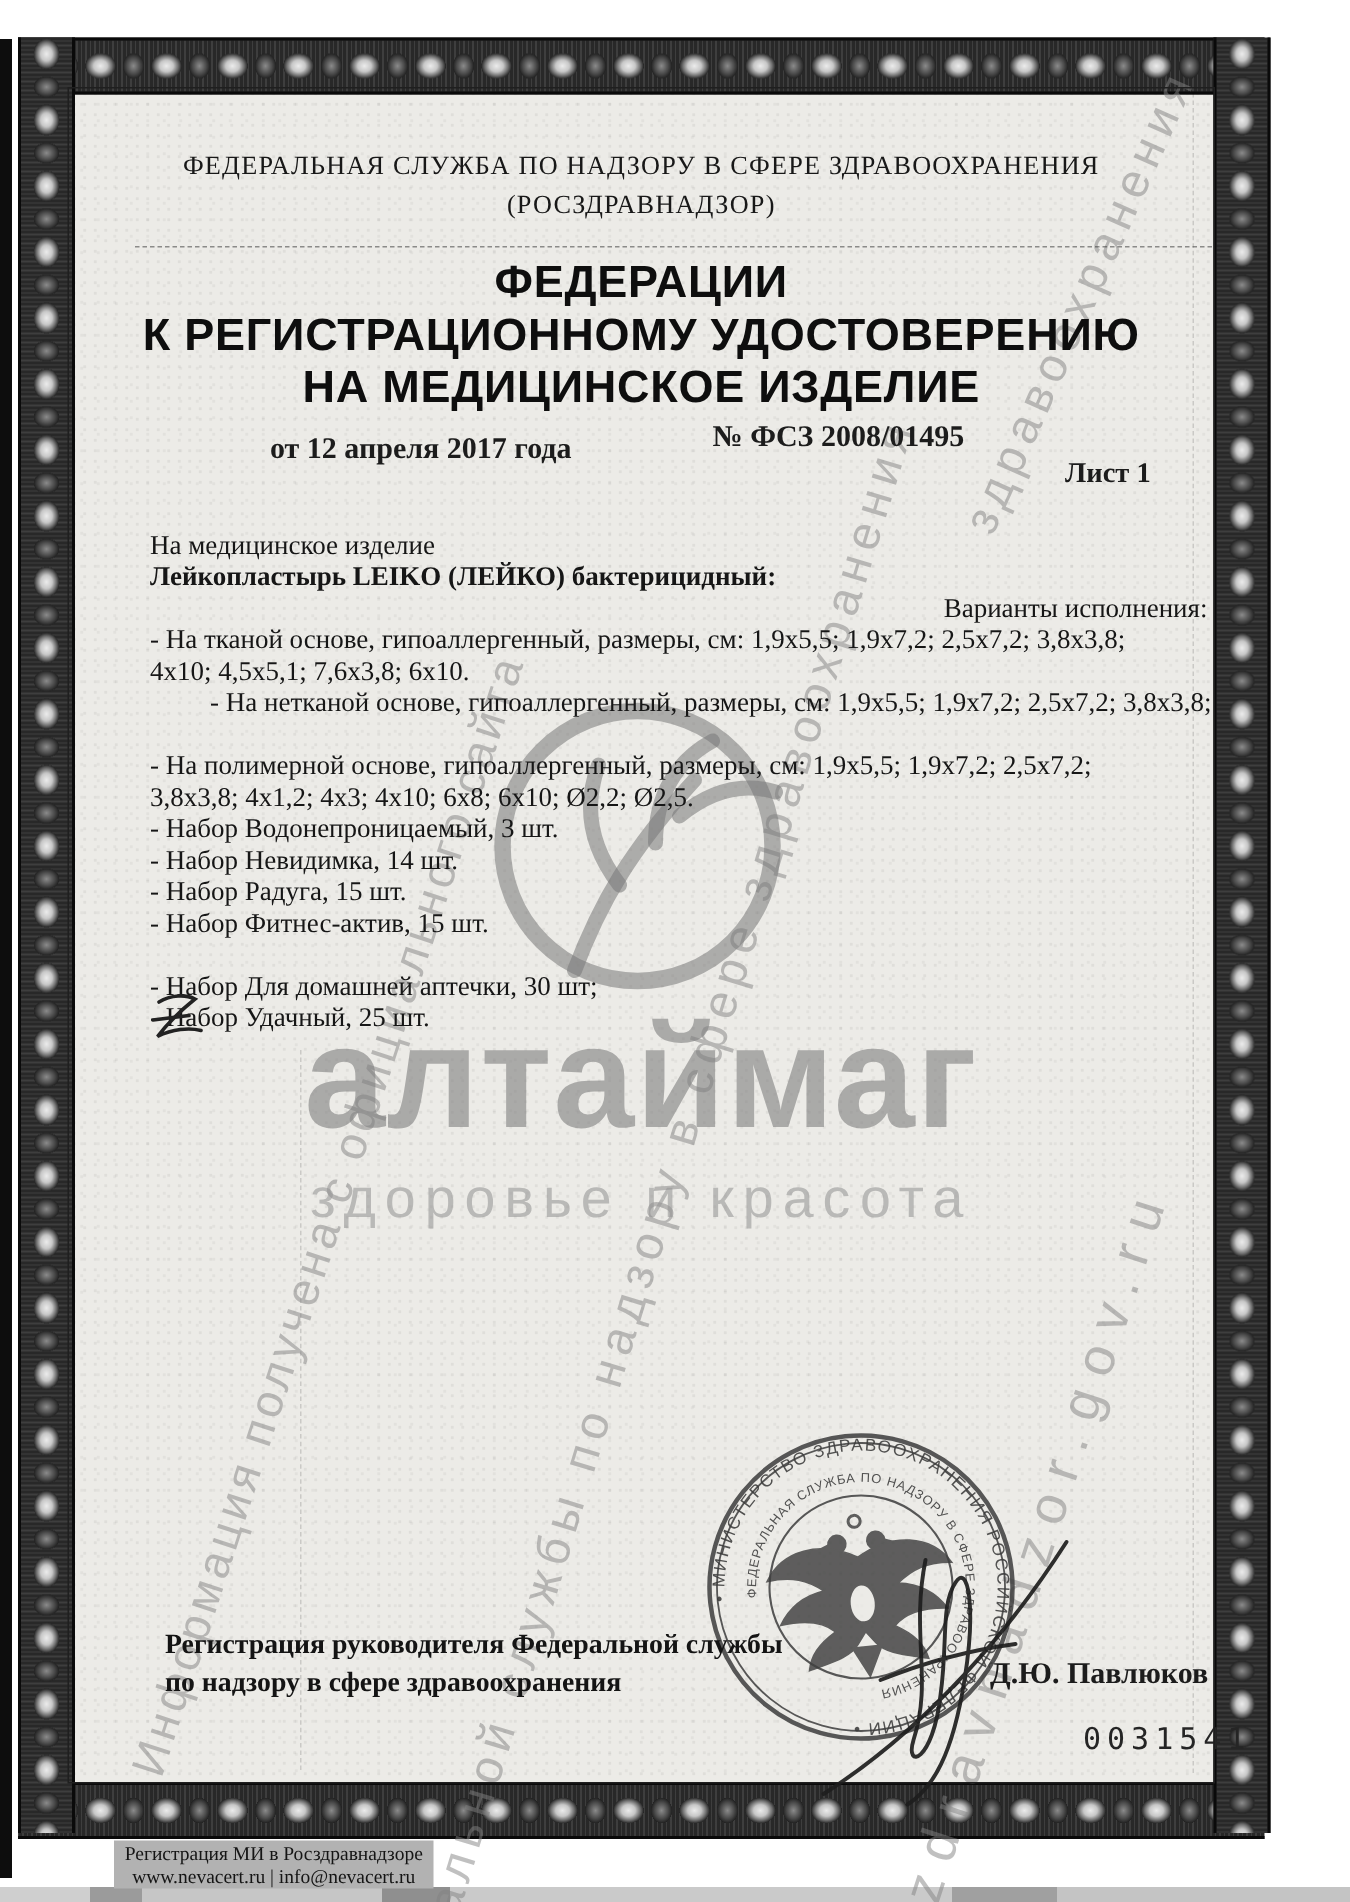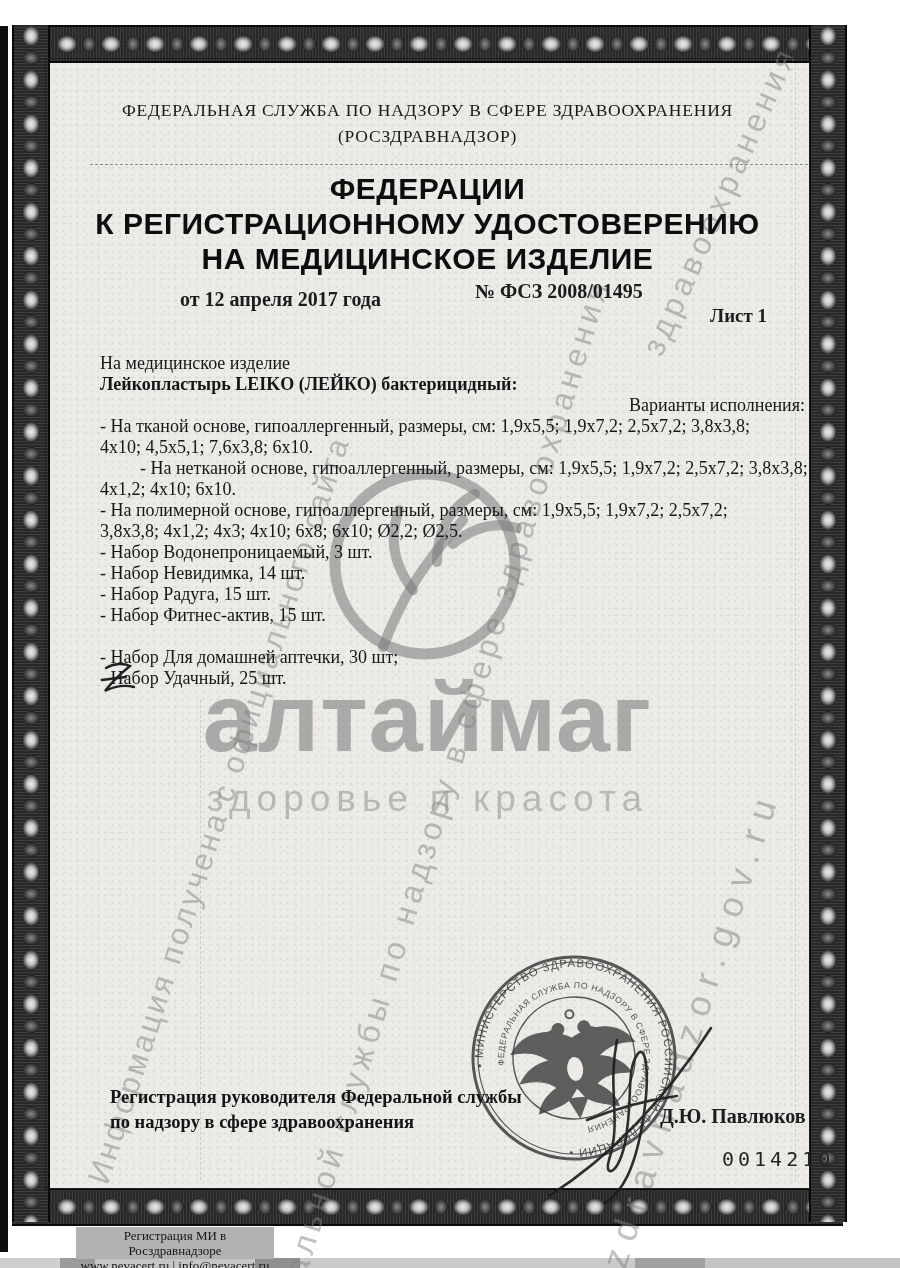--- a/index.html
+++ b/index.html
@@ -41,21 +41,21 @@
   .title{font-family:"Liberation Sans",sans-serif;font-weight:700;font-size:30px;letter-spacing:.5px;color:#0e0e0e;}
   .b{font-weight:700;}
   .body-line{position:absolute;left:100px;width:705px;font-size:18px;line-height:21px;color:#161616;z-index:4;white-space:nowrap;}
   .sig-caption{font-size:18.5px;font-weight:700;color:#141414;line-height:25px;}
   .serial{font-family:"DejaVu Sans Mono",monospace;font-size:20px;letter-spacing:4px;color:#252525;}
   
   .wm{position:absolute;z-index:2;white-space:nowrap;font-family:"Liberation Sans",sans-serif;}
   .wm-diag{transform-origin:0 50%;color:rgba(130,130,130,.50);}
   .wm-logo{font-weight:700;font-size:97px;letter-spacing:1px;color:rgba(126,126,126,.60);}
   .wm-tag{font-size:37px;letter-spacing:6px;color:rgba(148,148,148,.58);}
-  .footer-badge{position:absolute;left:76px;top:1227px;width:198px;height:31px;background:#b2b2b2;
+  .footer-badge{position:absolute;left:76px;top:1227px;width:213px;height:31px;background:#b2b2b2;
      font-size:13px;line-height:15px;color:#151515;text-align:center;padding-top:1px;z-index:7;}
   svg{position:absolute;}
   .stampbox{left:452px;top:936px;z-index:3;transform:rotate(-6deg);}
   .sigbox{left:525px;top:998px;z-index:4;}
   .logobox{left:325px;top:462px;z-index:2;}
   .zbox{left:100px;top:660px;z-index:4;}
 </style>
 </head>
 <body>
 
@@ -96,21 +96,20 @@
   <div class="txt b" style="left:180px;top:288px;font-size:20px;">от  12 апреля 2017 года</div>
   <div class="txt b" style="left:475px;top:280px;font-size:20px;">№  ФСЗ 2008/01495</div>
   <div class="txt b" style="left:710px;top:305px;font-size:19px;">Лист  1</div>
 
   <div class="body-line" style="top:353px;">На медицинское изделие</div>
   <div class="body-line b" style="top:374px;">Лейкопластырь LEIKO (ЛЕЙКО) бактерицидный:</div>
   <div class="body-line" style="top:395px;text-align:right;">Варианты исполнения:</div>
   <div class="body-line" style="top:416px;">- На тканой основе, гипоаллергенный, размеры, см: 1,9х5,5; 1,9х7,2; 2,5х7,2; 3,8х3,8;</div>
   <div class="body-line" style="top:437px;">4х10; 4,5х5,1; 7,6х3,8; 6х10.</div>
   <div class="body-line" style="top:458px;margin-left:40px;">- На нетканой основе, гипоаллергенный, размеры, см: 1,9х5,5; 1,9х7,2; 2,5х7,2; 3,8х3,8;</div>
-  <div class="body-line" style="top:479px;">4х1,2; 4х10; 6х10.</div>
   <div class="body-line" style="top:500px;">- На полимерной основе, гипоаллергенный, размеры, см: 1,9х5,5; 1,9х7,2; 2,5х7,2;</div>
   <div class="body-line" style="top:521px;">3,8х3,8; 4х1,2; 4х3; 4х10; 6х8; 6х10; Ø2,2; Ø2,5.</div>
   <div class="body-line" style="top:542px;">- Набор Водонепроницаемый, 3 шт.</div>
   <div class="body-line" style="top:563px;">- Набор Невидимка, 14 шт.</div>
   <div class="body-line" style="top:584px;">- Набор Радуга, 15 шт.</div>
   <div class="body-line" style="top:605px;">- Набор Фитнес-актив, 15 шт.</div>
   <div class="body-line" style="top:647px;">- Набор Для домашней аптечки, 30 шт;</div>
   <div class="body-line" style="top:668px;">- Набор Удачный, 25 шт.</div>
 
   <svg class="zbox" width="44" height="36" viewBox="0 0 44 36">
@@ -155,21 +154,21 @@
 
   <svg class="sigbox" width="210" height="210" viewBox="0 0 210 210">
     <g stroke="#1e1e1e" stroke-width="2.6" fill="none" stroke-linecap="round" opacity="0.92">
       <path d="M 92 42 C 82 92, 97 122, 84 162 C 78 182, 97 177, 102 132 C 107 97, 102 72, 112 57 C 120 44, 126 72, 118 122 C 110 172, 97 194, 80 205"></path>
       <path d="M 186 30 C 150 86, 96 152, 24 198"></path>
       <path d="M 62 122 C 92 110, 122 102, 152 98"></path>
     </g>
   </svg>
 
   <div class="txt b" style="left:660px;top:1105px;font-size:20px;">Д.Ю. Павлюков</div>
-  <div class="txt serial" style="left:722px;top:1147px;">0014210</div>
+  <div class="txt serial" style="left:722px;top:1147px;">0031541</div>
 
   <div class="gb gb-h frame-top"></div>
   <div class="gb gb-h frame-bottom"></div>
   <div class="gb gb-v frame-left"></div>
   <div class="gb gb-v frame-right"></div>
   <div class="frame-line"></div>
 
   <div class="footer-badge">
     <div>Регистрация МИ в Росздравнадзоре</div>
     <div>www.nevacert.ru | info@nevacert.ru</div>

